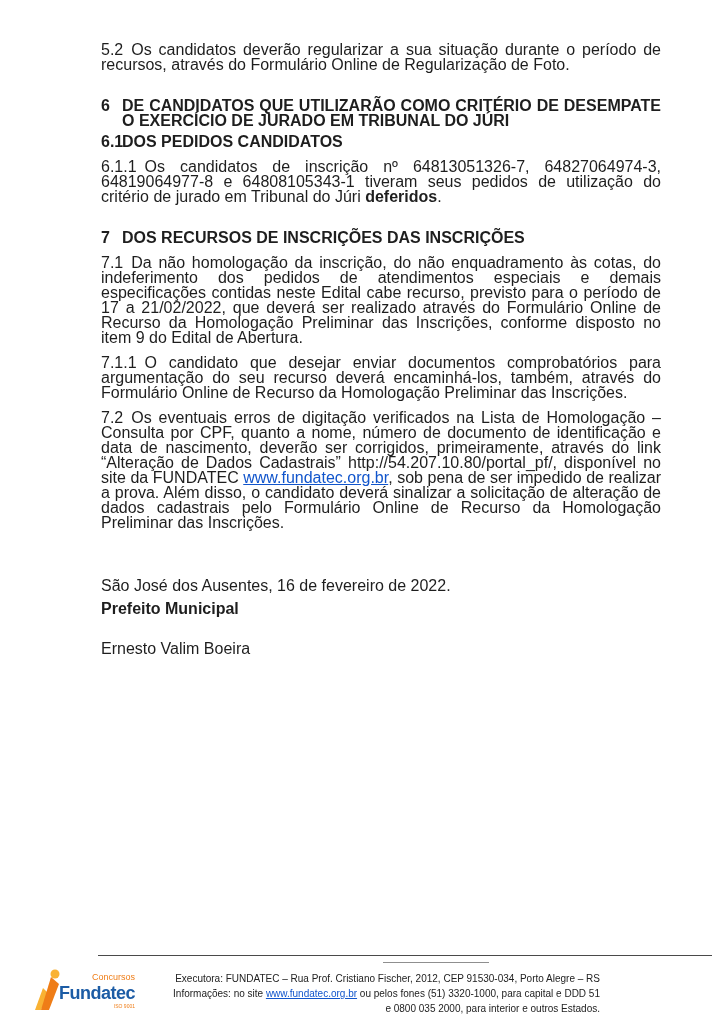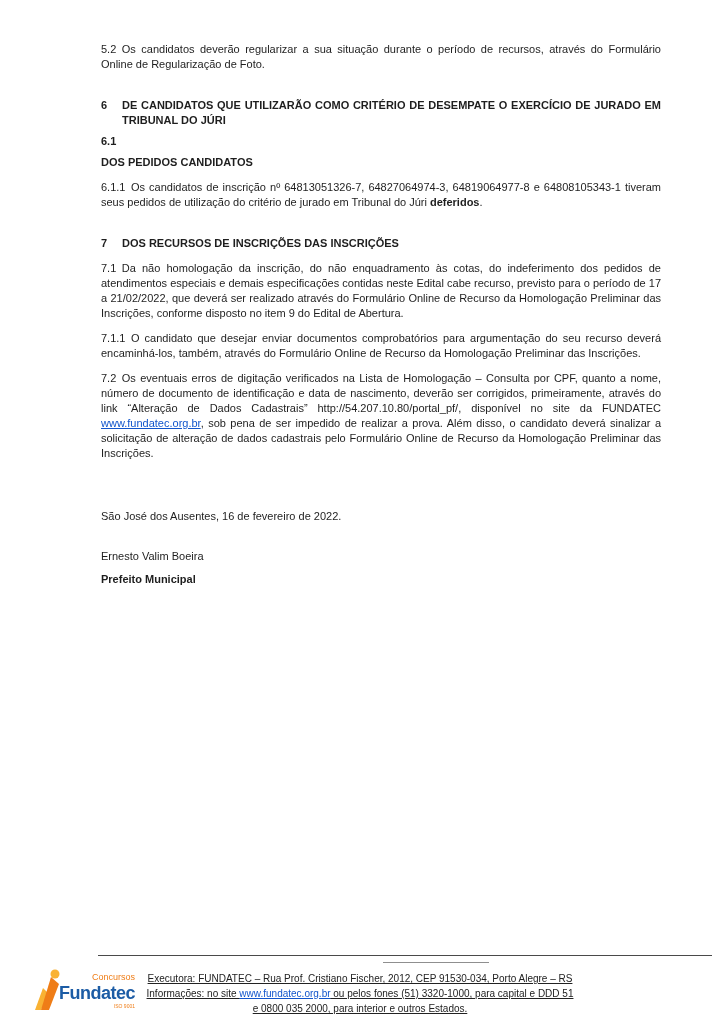--- a/index.html
+++ b/index.html
@@ -11,31 +11,31 @@
     background: #ffffff;
     font-family: "Liberation Sans", sans-serif;
     color: #1e1e1e;
     overflow: hidden;
   }
   .content {
     position: absolute;
     left: 101px;
     top: 42px;
     width: 560px;
-    font-size: 11px;
+    font-size: 16px;
     line-height: 15px;
     text-align: justify;
   }
   .para { margin-top: 10px; }
   .para.first { margin-top: 0; }
   .heading { font-weight: bold; display: flex; }
   .heading .hnum { width: 21px; flex: 0 0 21px; }
   .heading .htext { flex: 1 1 auto; text-align: justify; }
   .heading.sec { margin-top: 26px; }
-  .heading.sub { margin-top: 6px; flex-direction: column; }
+  .heading.sub { margin-top: 6px; }
   .center { }
   .dateline { margin-top: 48px; }
   .sig-name { margin-top: 25px; }
   .sig-title { margin-top: 8px; font-weight: bold; }
   b { font-weight: bold; }
   a.doclink {
     color: var(--link-blue, #1155cc);
     text-decoration: underline;
     cursor: pointer;
   }
@@ -58,25 +58,24 @@
     left: 32px;
     top: 966px;
     width: 106px;
     height: 54px;
   }
   .footer-text {
     position: absolute;
     left: 120px;
     top: 971px;
     width: 480px;
-    text-align: center;
+    text-align: right;
     font-size: 10px;
     line-height: 15px;
     color: #222222;
-    text-decoration: underline;
   }
   .footer-logo svg text { font-family: "Liberation Sans", sans-serif; }
 </style>
 </head>
 <body>
 
 <div class="page">
   <div class="content">
 
     <p class="para first">5.2 Os candidatos deverão regularizar a sua situação durante o período de recursos, através do Formulário Online de Regularização de Foto.</p>
@@ -97,22 +96,22 @@
       <span class="hnum">7</span>
       <span class="htext">DOS RECURSOS DE INSCRIÇÕES DAS INSCRIÇÕES</span>
     </div>
 
     <p class="para">7.1 Da não homologação da inscrição, do não enquadramento às cotas, do indeferimento dos pedidos de atendimentos especiais e demais especificações contidas neste Edital cabe recurso, previsto para o período de 17 a 21/02/2022, que deverá ser realizado através do Formulário Online de Recurso da Homologação Preliminar das Inscrições, conforme disposto no item 9 do Edital de Abertura.</p>
     <p class="para">7.1.1 O candidato que desejar enviar documentos comprobatórios para argumentação do seu recurso deverá encaminhá-los, também, através do Formulário Online de Recurso da Homologação Preliminar das Inscrições.</p>
 
     <p class="para"><span>7.2 Os eventuais erros de digitação verificados na Lista de Homologação – Consulta por CPF, quanto a nome, número de documento de identificação e data de nascimento, deverão ser corrigidos, primeiramente, através do link “Alteração de Dados Cadastrais” http://54.207.10.80/portal_pf/, disponível no site da FUNDATEC </span><a class="doclink" href="#">www.fundatec.org.br</a><span>, sob pena de ser impedido de realizar a prova. Além disso, o candidato deverá sinalizar a solicitação de alteração de dados cadastrais pelo Formulário Online de Recurso da Homologação Preliminar das Inscrições.</span></p>
 
     <p class="center dateline">São José dos Ausentes, 16 de fevereiro de 2022.</p>
+    <p class="center sig-title">Prefeito Municipal</p>
     <p class="center sig-name">Ernesto Valim Boeira</p>
-    <p class="center sig-title">Prefeito Municipal</p>
   </div>
 
   <div class="rule-long"></div>
   <div class="rule-short"></div>
 
   <div class="footer-logo">
     <svg width="106" height="54" viewBox="0 0 106 54" xmlns="http://www.w3.org/2000/svg">
       <polygon points="3,44 11,22 17,28 9,44" fill="#f9b233"></polygon>
       <polygon points="9,44 19,11 27,18 17,44" fill="#ef7d17"></polygon>
       <circle cx="23" cy="8" r="4.5" fill="#f9b233"></circle>

